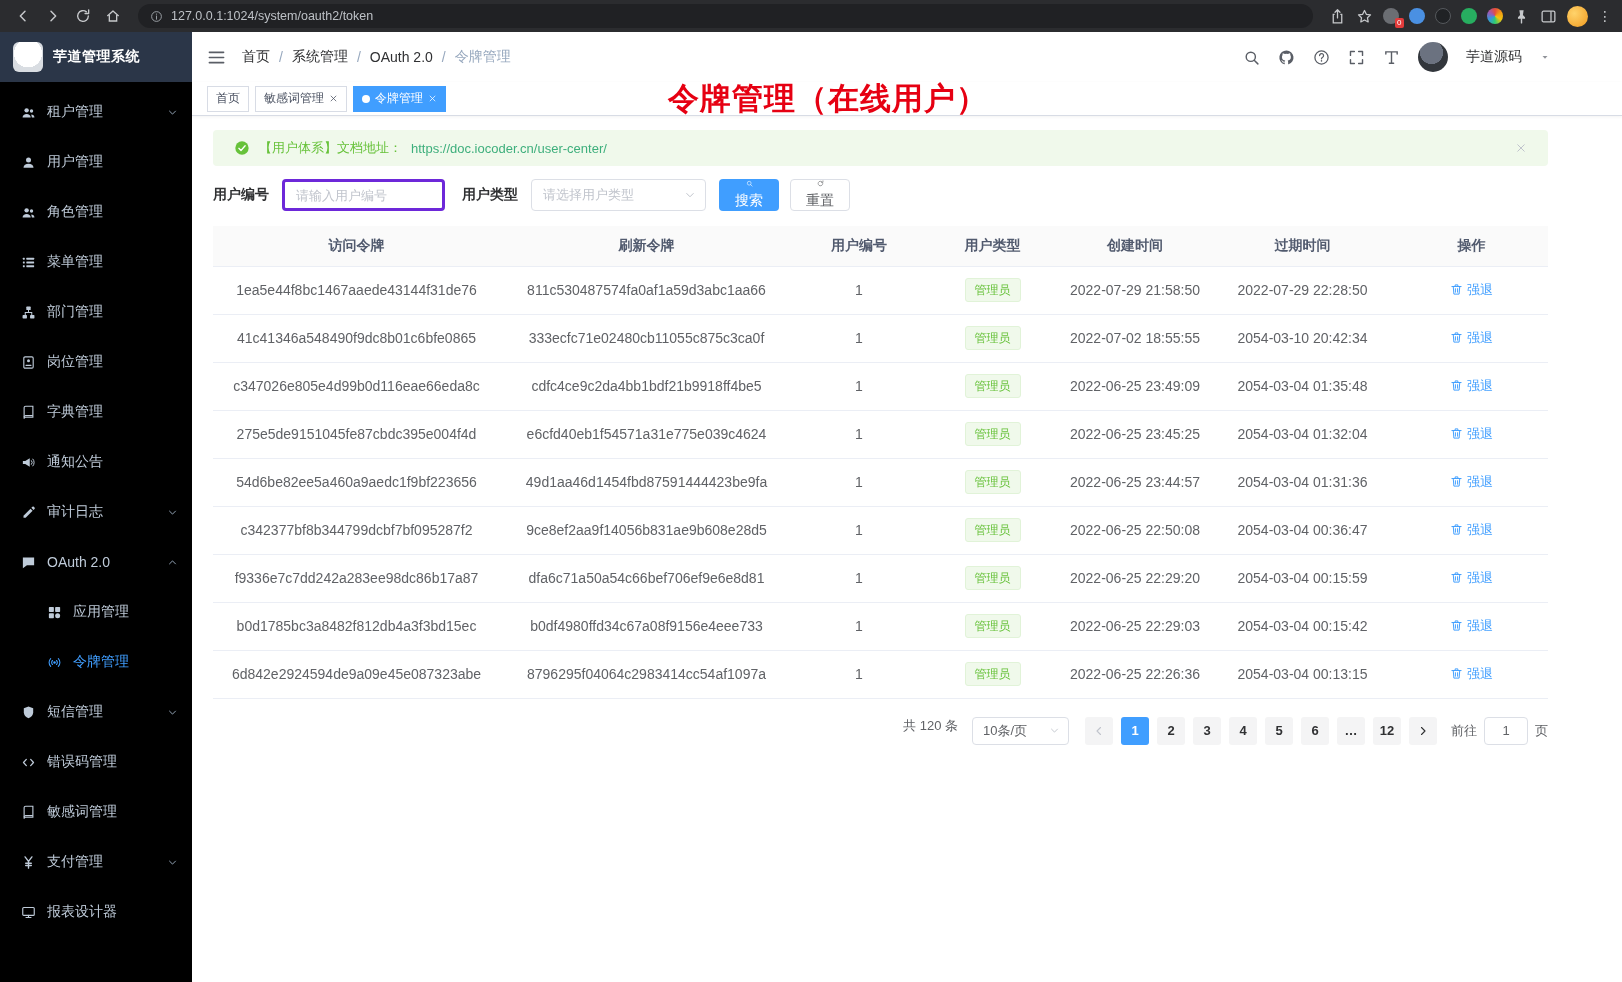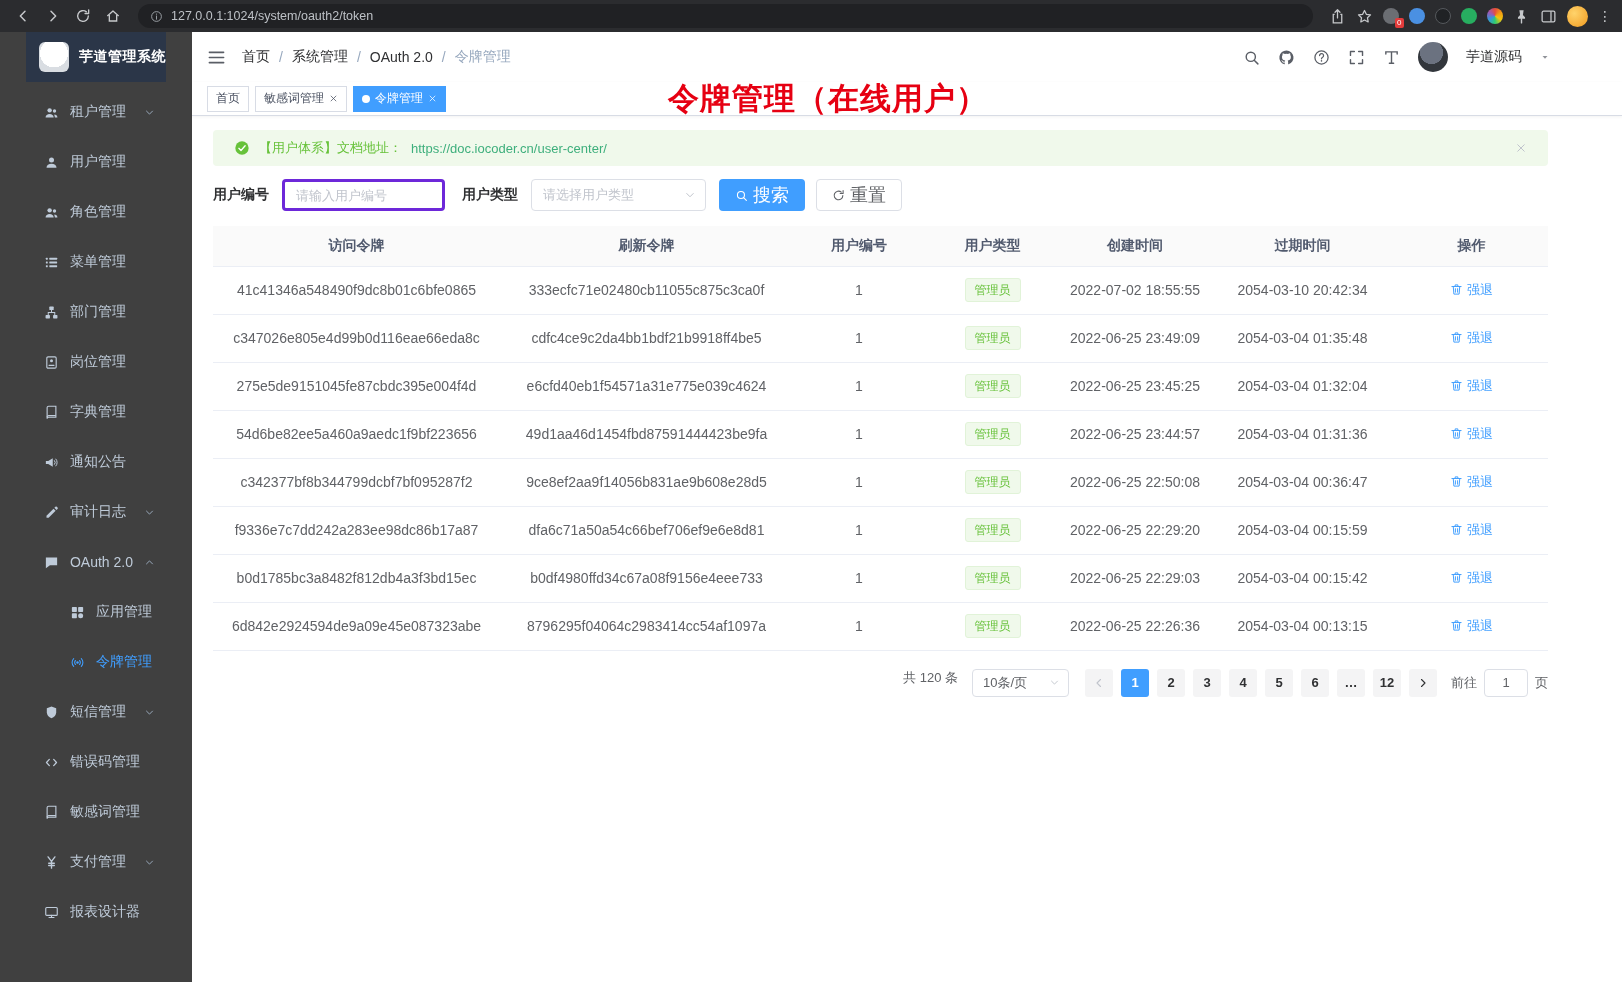--- a/index.html
+++ b/index.html
@@ -15,21 +15,21 @@
   .omnibox svg { width:13px; height:13px; color:#9aa0a6; flex-shrink:0; }
   .chrome-right { display:flex; align-items:center; gap:10px; padding-left:4px; flex-shrink:0; }
   .chrome-right .cicon { width:17px; height:17px; color:#c7c9cc; cursor:pointer; }
   .ext-dot { width:16px; height:16px; border-radius:50%; position:relative; cursor:pointer; flex-shrink:0; }
   .ext-badge { position:absolute; bottom:-4px; right:-5px; background:#e23b3b; color:#fff; font-size:8px; line-height:10px; padding:0 2.5px; border-radius:2px; }
   .b-avatar { width:21px; height:21px; border-radius:50%; background:radial-gradient(circle at 35% 35%, #ffd36b, #f09a1f); cursor:pointer; }
   .kebab { color:#c7c9cc; font-size:14px; cursor:pointer; line-height:1; }
 
   
   .app { display:flex; height:950px; }
-  .sidebar { width:192px; background:#404040; flex-shrink:0; display:flex; flex-direction:column;align-items:center; }
+  .sidebar { width:192px; background:#000000; flex-shrink:0; display:flex; flex-direction:column; }
   .logo { height:50px; display:flex; align-items:center; gap:10px; padding-left:13px; background:#2b3648; }
   .logo-img { width:30px; height:30px; border-radius:6px; background:radial-gradient(circle at 50% 38%, #ffffff 0 58%, #d9dde2 59% 100%); flex-shrink:0; }
   .logo-title { color:#fff; font-size:14px; font-weight:700; letter-spacing:.5px; }
   .menu { flex:1; padding-top:5px; overflow:hidden; }
   .m-item { height:50px; display:flex; align-items:center; gap:11px; padding:0 14px 0 21px; color:#bfcbd9; font-size:14px; cursor:pointer; }
   .m-item svg.mi { width:15px; height:15px; flex-shrink:0; }
   .m-item.l2 { padding-left:47px; }
   .m-item.active { color:#409eff; }
   .m-chev { margin-left:auto; width:11px; height:11px; color:#9fb0c4; flex-shrink:0; }
   .m-chev.up { transform:rotate(180deg); }
@@ -64,21 +64,21 @@
   .alert .chk { width:16px; height:16px; color:#67c23a; flex-shrink:0; }
   .alert a { color:#3eaf7c; text-decoration:none; cursor:pointer; }
   .alert .ax { margin-left:auto; width:12px; height:12px; color:#c0c4cc; cursor:pointer; }
 
   .filters { display:flex; align-items:center; margin:4px 0 15px; font-size:14px; }
   .f-label { font-weight:700; color:#303133; margin-right:13px; }
   .f-input { width:163px; height:32px; border:3px solid #6d28d9; border-radius:4px; padding:0 11px; font-size:13px; color:#606266; background:#fff; margin-right:17px; outline:none; }
   .f-input::placeholder { color:#c0c4cc; }
   .f-select { width:175px; height:32px; border:1px solid #dcdfe6; border-radius:4px; padding:0 9px 0 11px; font-size:13px; color:#c0c4cc; display:flex; align-items:center; justify-content:space-between; margin-right:13px; cursor:pointer; background:#fff; }
   .f-select svg { width:12px; height:12px; color:#c0c4cc; }
-  .btn { height:32px; border-radius:4px; font-size:18px; display:inline-flex; align-items:center; gap:5px; padding:0 15px; cursor:pointer; border:1px solid transparent; }
+  .btn { height:32px; border-radius:4px; font-size:14px; display:inline-flex; align-items:center; gap:5px; padding:0 15px; cursor:pointer; border:1px solid transparent;flex-direction:column; }
   .btn svg { width:13px; height:13px; }
   .btn-primary { background:#409eff; color:#fff; }
   .btn-plain { background:#fff; border-color:#dcdfe6; color:#606266; margin-left:11px; }
 
   table { width:100%; border-collapse:collapse; table-layout:fixed; }
   th { height:40px; background:#fafafa; font-size:14px; color:#515a6e; font-weight:700; text-align:center; border-bottom:1px solid #ebeef5; }
   td { height:48px; font-size:14px; color:#606266; text-align:center; border-bottom:1px solid #ebeef5; overflow:hidden; white-space:nowrap; }
   .tag-success { display:inline-block; background:#f0f9eb; border:1px solid #e1f3d8; color:#67c23a; font-size:12px; line-height:1; padding:5px 9px; border-radius:3px; }
   .op-link { color:#409eff; font-size:13px; display:inline-flex; align-items:center; gap:4px; cursor:pointer; }
   .op-link svg { width:13px; height:13px; }
@@ -534,20 +534,34 @@
               <th>访问令牌</th>
               <th>刷新令牌</th>
               <th>用户编号</th>
               <th>用户类型</th>
               <th>创建时间</th>
               <th>过期时间</th>
               <th>操作</th>
             </tr>
           </thead>
           <tbody>
+            <tr>
+              <td>1ea5e44f8bc1467aaede43144f31de76</td>
+                <td>811c530487574fa0af1a59d3abc1aa66</td>
+                <td>1</td>
+                <td><span class="tag-success">管理员</span></td>
+                <td>2022-07-29 21:58:50</td>
+                <td>2022-07-29 22:28:50</td>
+                <td><span class="op-link">
+                    <svg>
+                      <use href="#s-trash"></use>
+                    </svg>
+                    <span>强退</span>
+                  </span></td>
+            </tr>
             <tr>
               <td>41c41346a548490f9dc8b01c6bfe0865</td>
                 <td>333ecfc71e02480cb11055c875c3ca0f</td>
                 <td>1</td>
                 <td><span class="tag-success">管理员</span></td>
                 <td>2022-07-02 18:55:55</td>
                 <td>2054-03-10 20:42:34</td>
                 <td><span class="op-link">
                     <svg>
                       <use href="#s-trash"></use>

